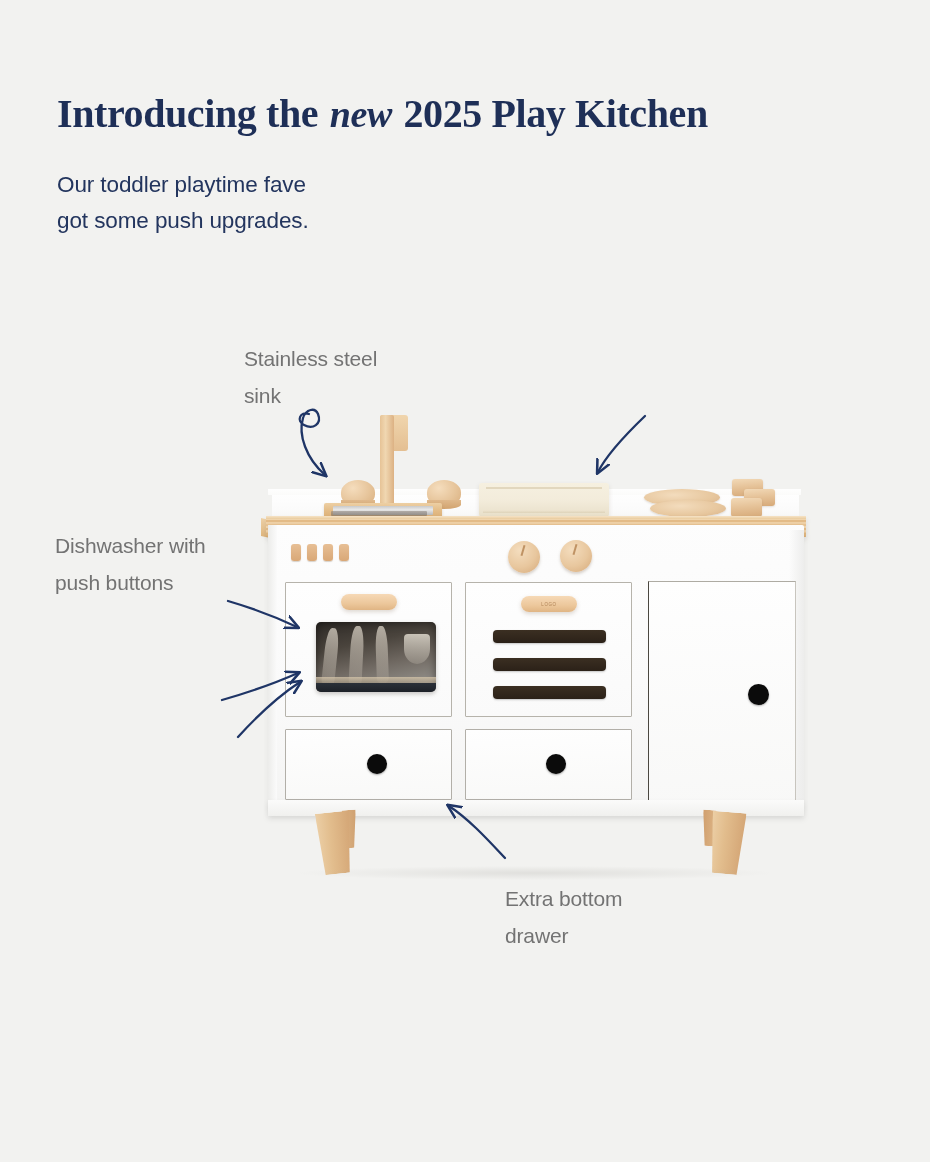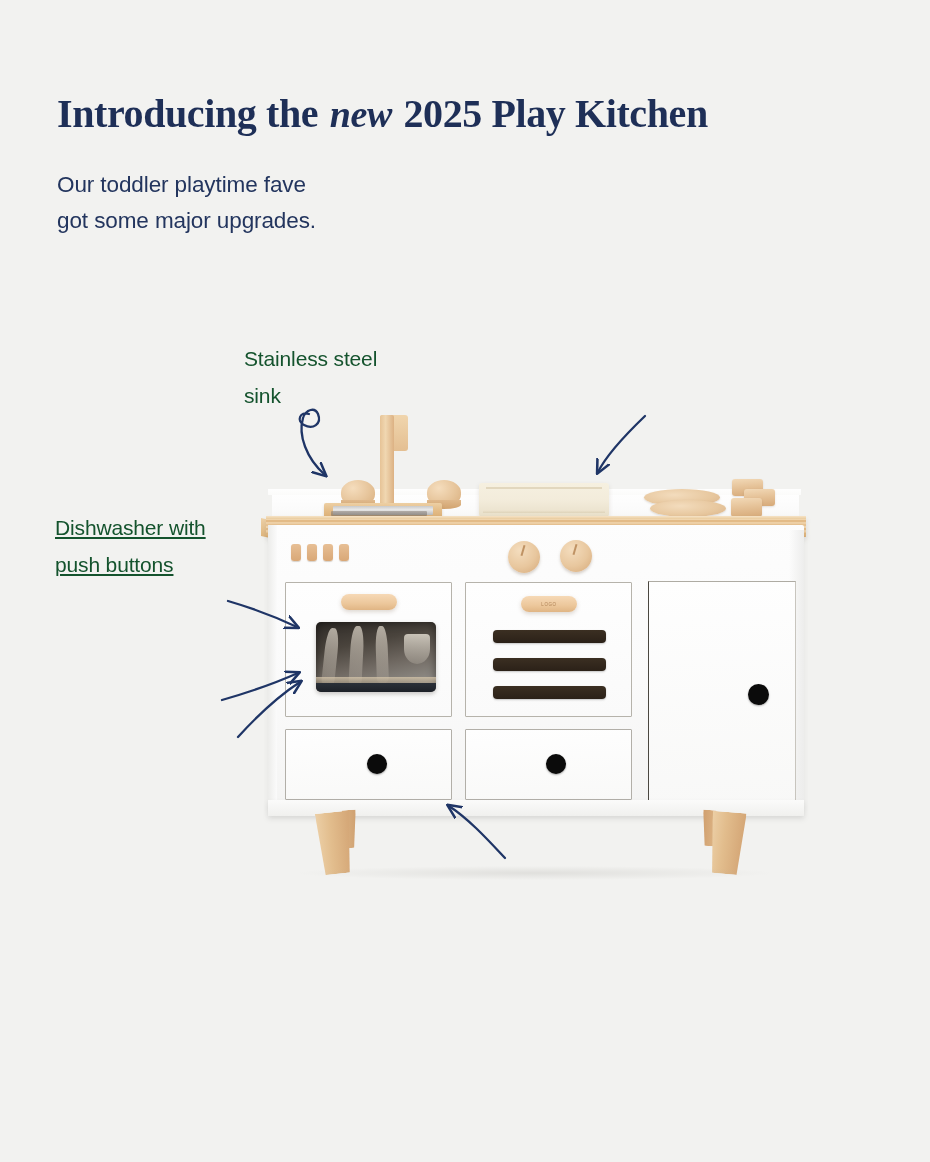--- a/index.html
+++ b/index.html
@@ -52,27 +52,27 @@
     color: #23355e;
     letter-spacing: -0.1px;
     white-space: pre-line;
   }
 
   
   .callout {
     position: absolute;
     font-size: 21px;
     line-height: 1.78;
-    color: #14532d;
+    color: #737373;
     letter-spacing: -0.15px;
     white-space: pre-line;
   }
   #callout-sink      { left: 244px; top: 340px; }
   #callout-board     { left: 654px; top: 344px; }
-  #callout-dishwasher{ left: 55px;  top: 509px; text-decoration: underline; }
+  #callout-dishwasher{ left: 55px;  top: 527px; }
   #callout-dishes    { left: 80px;  top: 745px; }
   #callout-drawer    { left: 505px; top: 880px; }
 
   
   svg.arrows {
     position: absolute;
     left: 0; top: 0;
     width: 930px; height: 1162px;
     pointer-events: none;
   }
@@ -452,21 +452,21 @@
   }
 </style>
 </head>
 <body>
 
 <div class="page">
 
   <h1 class="headline"><span>Introducing the </span><span class="em">new</span><span> 2025 Play Kitchen</span></h1>
 
   <p class="subhead">Our toddler playtime fave
-got some major upgrades.</p>
+got some push upgrades.</p>
 
   <div class="product">
 
     <div class="counter-surface"></div>
 
     <div class="faucet-arm"></div>
     <div class="faucet-stem"></div>
     <div class="knob-sink left"></div>
     <div class="knob-sink right"></div>
     <div class="sink-board"></div>
@@ -531,20 +531,22 @@
     <div class="leg l1"></div>
     <div class="leg l2b"></div>
     <div class="leg l2"></div>
     <div class="floor-shadow"></div>
   </div>
 
   <div class="callout" id="callout-sink">Stainless steel
 sink</div>
   <div class="callout" id="callout-dishwasher">Dishwasher with
 push buttons</div>
+  <div class="callout" id="callout-drawer">Extra bottom
+drawer</div>
 
   <svg class="arrows" viewBox="0 0 930 1162">
     <defs>
       <marker id="ah" viewBox="0 0 10 10" refX="8" refY="5" markerWidth="6.5" markerHeight="6.5" orient="auto-start-reverse">
         <path d="M 0 0.6 L 9.4 5 L 0 9.4" fill="none" stroke="#1f3566" stroke-width="1.7" stroke-linecap="round" stroke-linejoin="round"></path>
       </marker>
     </defs>
 
     <path d="M 309 414 C 300 411 296 421 304 425 C 313 430 322 424 318 414
              C 315 407 306 409 303 418 C 298 435 306 458 325 475" fill="none" stroke="#1f3566" stroke-width="2.3" stroke-linecap="round" marker-end="url(#ah)"></path>

